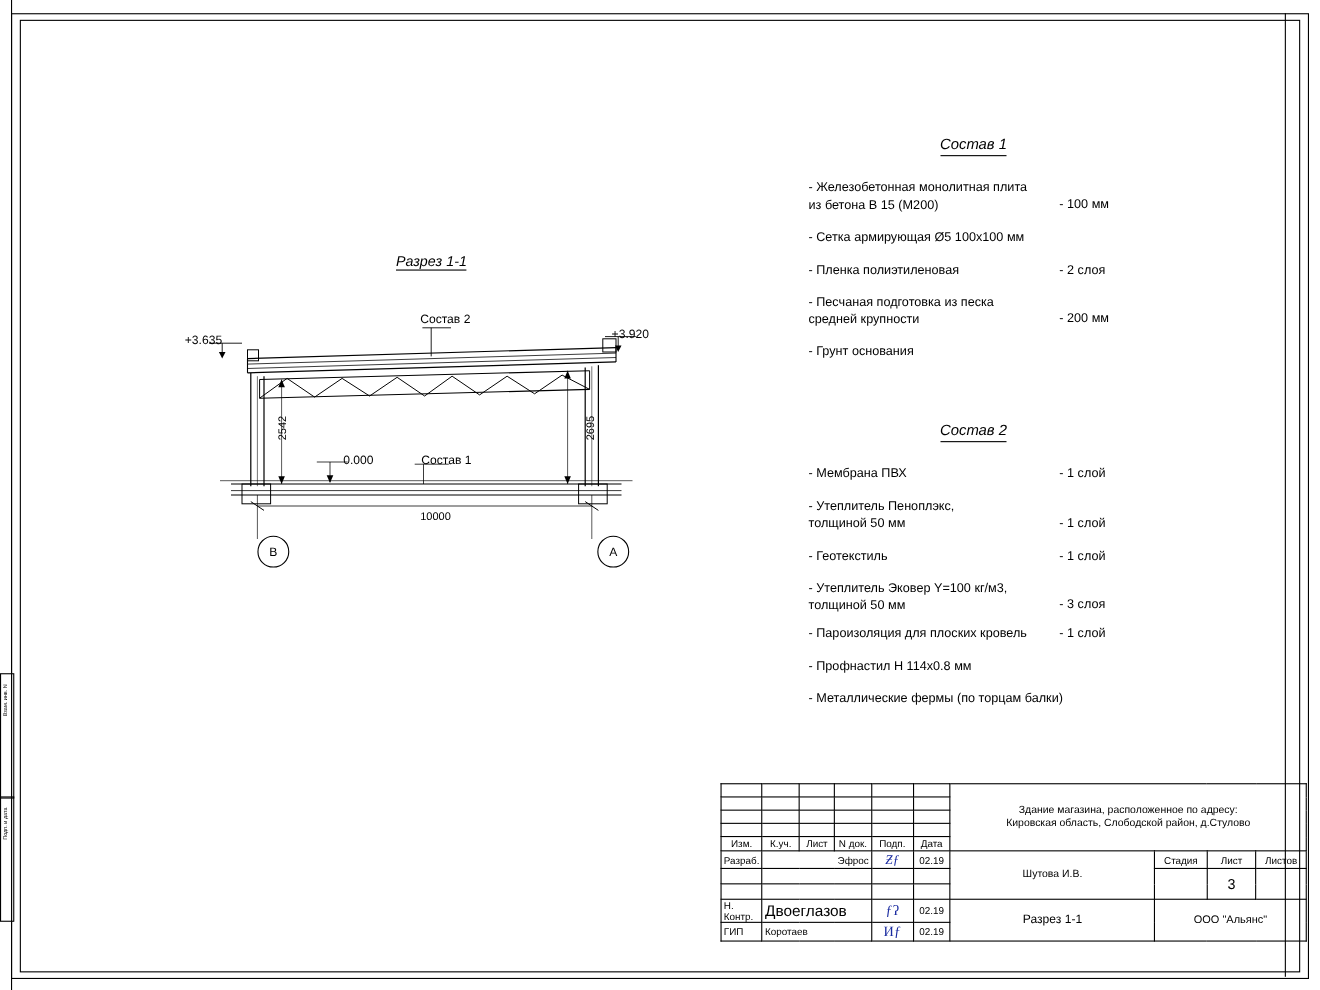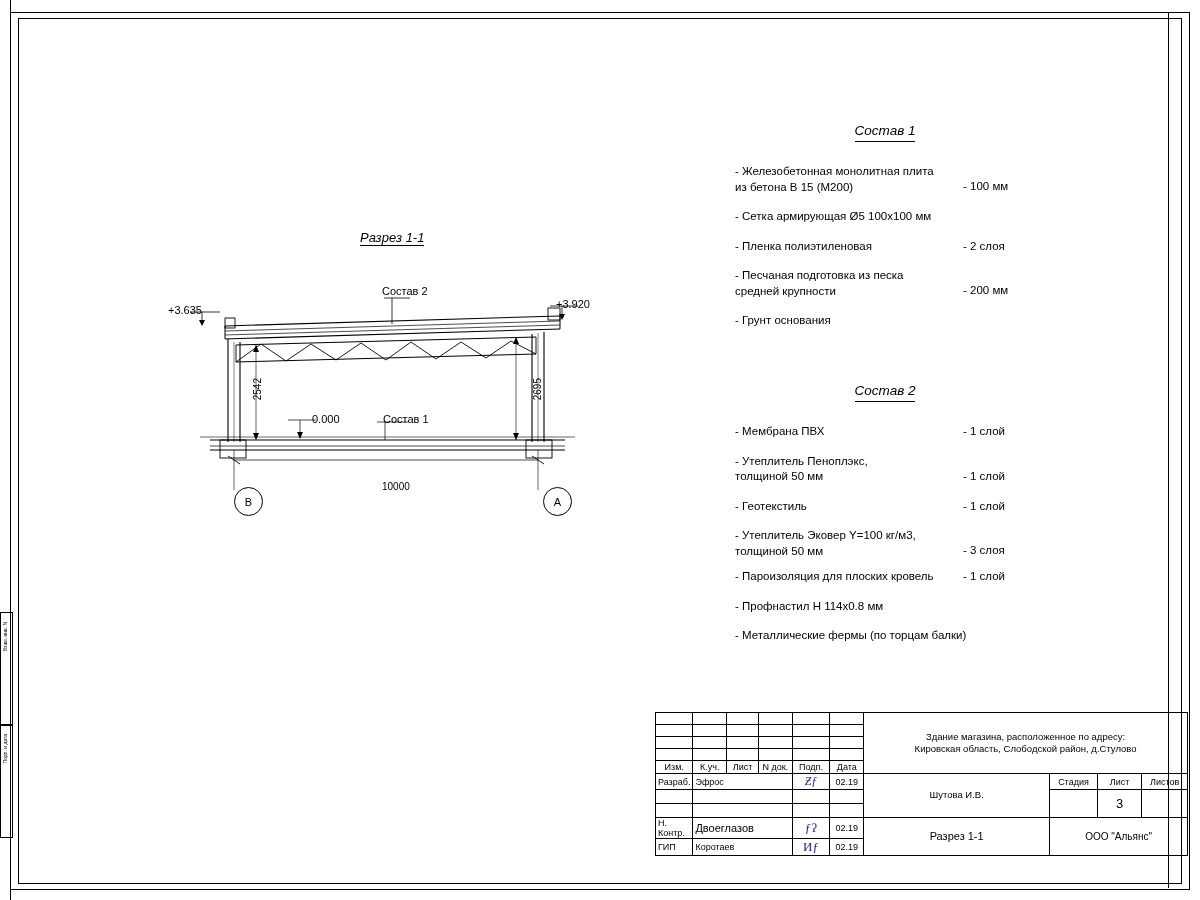--- a/index.html
+++ b/index.html
@@ -75,21 +75,21 @@
     <div class="lbl" style="left:168px;top:304px;">+3.635</div>
     <div class="lbl" style="left:556px;top:298px;">+3.920</div>
     <div class="lbl" style="left:312px;top:413px;">0.000</div>
 
     <div style="position:absolute;left:252px;top:378px;font-size:10px;writing-mode:vertical-rl;transform:rotate(180deg);">
       <span>2542</span>
     </div>
     <div style="position:absolute;left:532px;top:378px;font-size:10px;writing-mode:vertical-rl;transform:rotate(180deg);">
       <span>2695</span>
     </div>
-    <div class="lbl" style="left:382px;top:481px;font-size:10px;">10000</div>
+    <div class="lbl" style="left:382px;top:465px;font-size:10px;">10000</div>
 
     <div style="position:absolute;left:234px;top:487px;width:27px;height:27px;border:1px solid #000;border-radius:50%;display:flex;align-items:center;justify-content:center;font-size:11px;">
       <span>В</span>
     </div>
     <div style="position:absolute;left:543px;top:487px;width:27px;height:27px;border:1px solid #000;border-radius:50%;display:flex;align-items:center;justify-content:center;font-size:11px;">
       <span>А</span>
     </div>
 
     <svg style="position:absolute;left:180px;top:290px;" width="420" height="210" viewBox="0 0 420 210">
       <g stroke="#000" fill="none" stroke-width="1">
@@ -285,21 +285,21 @@
           <td>Изм.</td>
           <td>К.уч.</td>
           <td>Лист</td>
           <td>N док.</td>
           <td>Подп.</td>
           <td>Дата</td>
         </tr>
 
         <tr style="height:14px;">
           <td style="text-align:left">Разраб.</td>
-          <td colspan="3" style="text-align:left">Эфрос</td>
+          <td colspan="3" style="text-align:right">Эфрос</td>
           <td class="sig">Ƶƒ</td>
           <td>02.19</td>
           <td rowspan="3" class="cap-center">Шутова И.В.</td>
           <td>Стадия</td>
           <td>Лист</td>
           <td>Листов</td>
         </tr>
         <tr style="height:14px;">
           <td style="text-align:left"></td>
           <td colspan="3" style="text-align:left"></td>
@@ -311,21 +311,21 @@
         </tr>
         <tr style="height:14px;">
           <td style="text-align:left"></td>
           <td colspan="3" style="text-align:left"></td>
           <td></td>
           <td></td>
         </tr>
 
         <tr style="height:14px;">
           <td style="text-align:left">Н. Контр.</td>
-          <td colspan="3" style="text-align:left;font-size:11px;">Двоеглазов</td>
+          <td colspan="3" style="text-align:left;font-size:14px;">Двоеглазов</td>
           <td class="sig2">ƒʔ</td>
           <td>02.19</td>
           <td rowspan="2" class="cap-center" style="font-size:11px;">Разрез 1-1</td>
           <td rowspan="2" colspan="3" class="cap-center" style="font-size:10px;">ООО "Альянс"</td>
         </tr>
 
         <tr style="height:14px;">
           <td style="text-align:left">ГИП</td>
           <td colspan="3" style="text-align:left">Коротаев</td>
           <td class="sig2">Иƒ</td>

